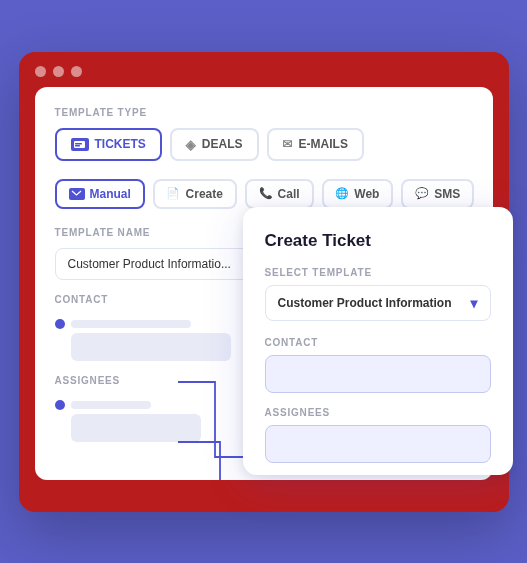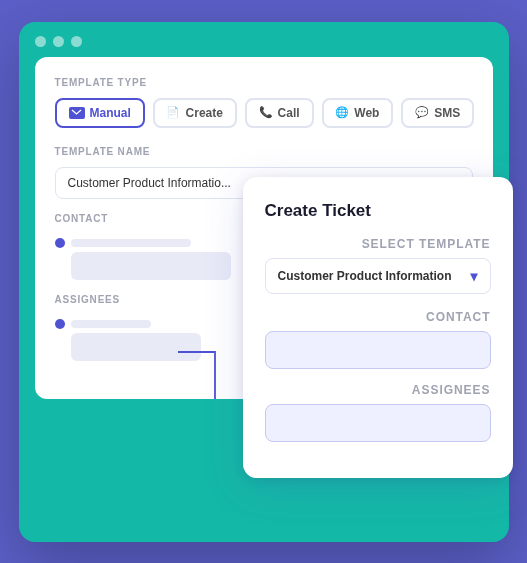--- a/index.html
+++ b/index.html
@@ -10,22 +10,22 @@
       background: #5b5fc7;
       font-family: -apple-system, BlinkMacSystemFont, 'Segoe UI', sans-serif;
       display: flex;
       align-items: center;
       justify-content: center;
       overflow: hidden;
     }
 
     .window {
       width: 490px;
-      height: 520px;
-      background: #14b8a6;
+      height: 460px;
+      background: #b91c1c;
       border-radius: 16px;
       position: relative;
       box-shadow: 0 20px 60px rgba(0,0,0,0.25);
     }
 
     .titlebar {
       padding: 14px 16px 10px;
       display: flex;
       align-items: center;
       gap: 7px;
@@ -136,39 +136,38 @@
 
     
     .popup-card {
       position: absolute;
       right: -20px;
       top: 120px;
       width: 270px;
       background: #fff;
       border-radius: 14px;
       box-shadow: 0 10px 40px rgba(80,82,210,0.18), 0 2px 12px rgba(0,0,0,0.10);
-      padding: 24px 22px 36px;
+      padding: 24px 22px 12px;
       z-index: 10;
     }
 
     .popup-title {
       font-size: 17px;
       font-weight: 700;
       color: #1a1a2e;
       margin-bottom: 16px;
     }
 
     .popup-label {
-      font-size: 12px;
+      font-size: 10px;
       font-weight: 700;
       color: #a0a3b1;
       letter-spacing: 0.08em;
       text-transform: uppercase;
       margin-bottom: 7px;
-      text-align: right;
     }
 
     .popup-select {
       width: 100%;
       border: 1px solid #e0e3f0;
       border-radius: 8px;
       padding: 9px 12px;
       font-size: 12px;
       font-weight: 600;
       color: #333;
@@ -244,20 +243,40 @@
 
   <div class="titlebar">
     <div class="dot"></div>
     <div class="dot"></div>
     <div class="dot"></div>
   </div>
 
   <div class="main-panel">
 
     <div class="section-label">TEMPLATE TYPE</div>
+    <div class="btn-group">
+      <button class="btn active">
+        <span style="display:inline-flex;align-items:center;justify-content:center;width:18px;height:13px;background:#4f52d3;border-radius:2px;">
+          <svg width="13" height="9" viewBox="0 0 13 9" fill="none">
+            <rect x="1" y="1" width="11" height="7" rx="1" fill="white"></rect>
+            <rect x="2" y="3" width="7" height="1.5" rx="0.5" fill="#4f52d3"></rect>
+            <rect x="2" y="5" width="5" height="1.5" rx="0.5" fill="#4f52d3"></rect>
+          </svg>
+        </span>
+        <span>TICKETS</span>
+      </button>
+      <button class="btn">
+        <span style="font-size:13px;color:#888;">◈</span>
+        <span>DEALS</span>
+      </button>
+      <button class="btn">
+        <span style="font-size:12px;color:#888;">✉</span>
+        <span>E-MAILS</span>
+      </button>
+    </div>
 
     <div class="btn-group">
       <button class="source-btn active">
         <span style="display:inline-flex;align-items:center;justify-content:center;width:16px;height:12px;background:#4f52d3;border-radius:2px;">
           <svg width="11" height="8" viewBox="0 0 11 8">
             <rect width="11" height="8" rx="1" fill="#4f52d3"></rect>
             <path d="M1 1 L5.5 5 L10 1" stroke="white" stroke-width="1.2" fill="none"></path>
           </svg>
         </span>
         <span>Manual</span>

